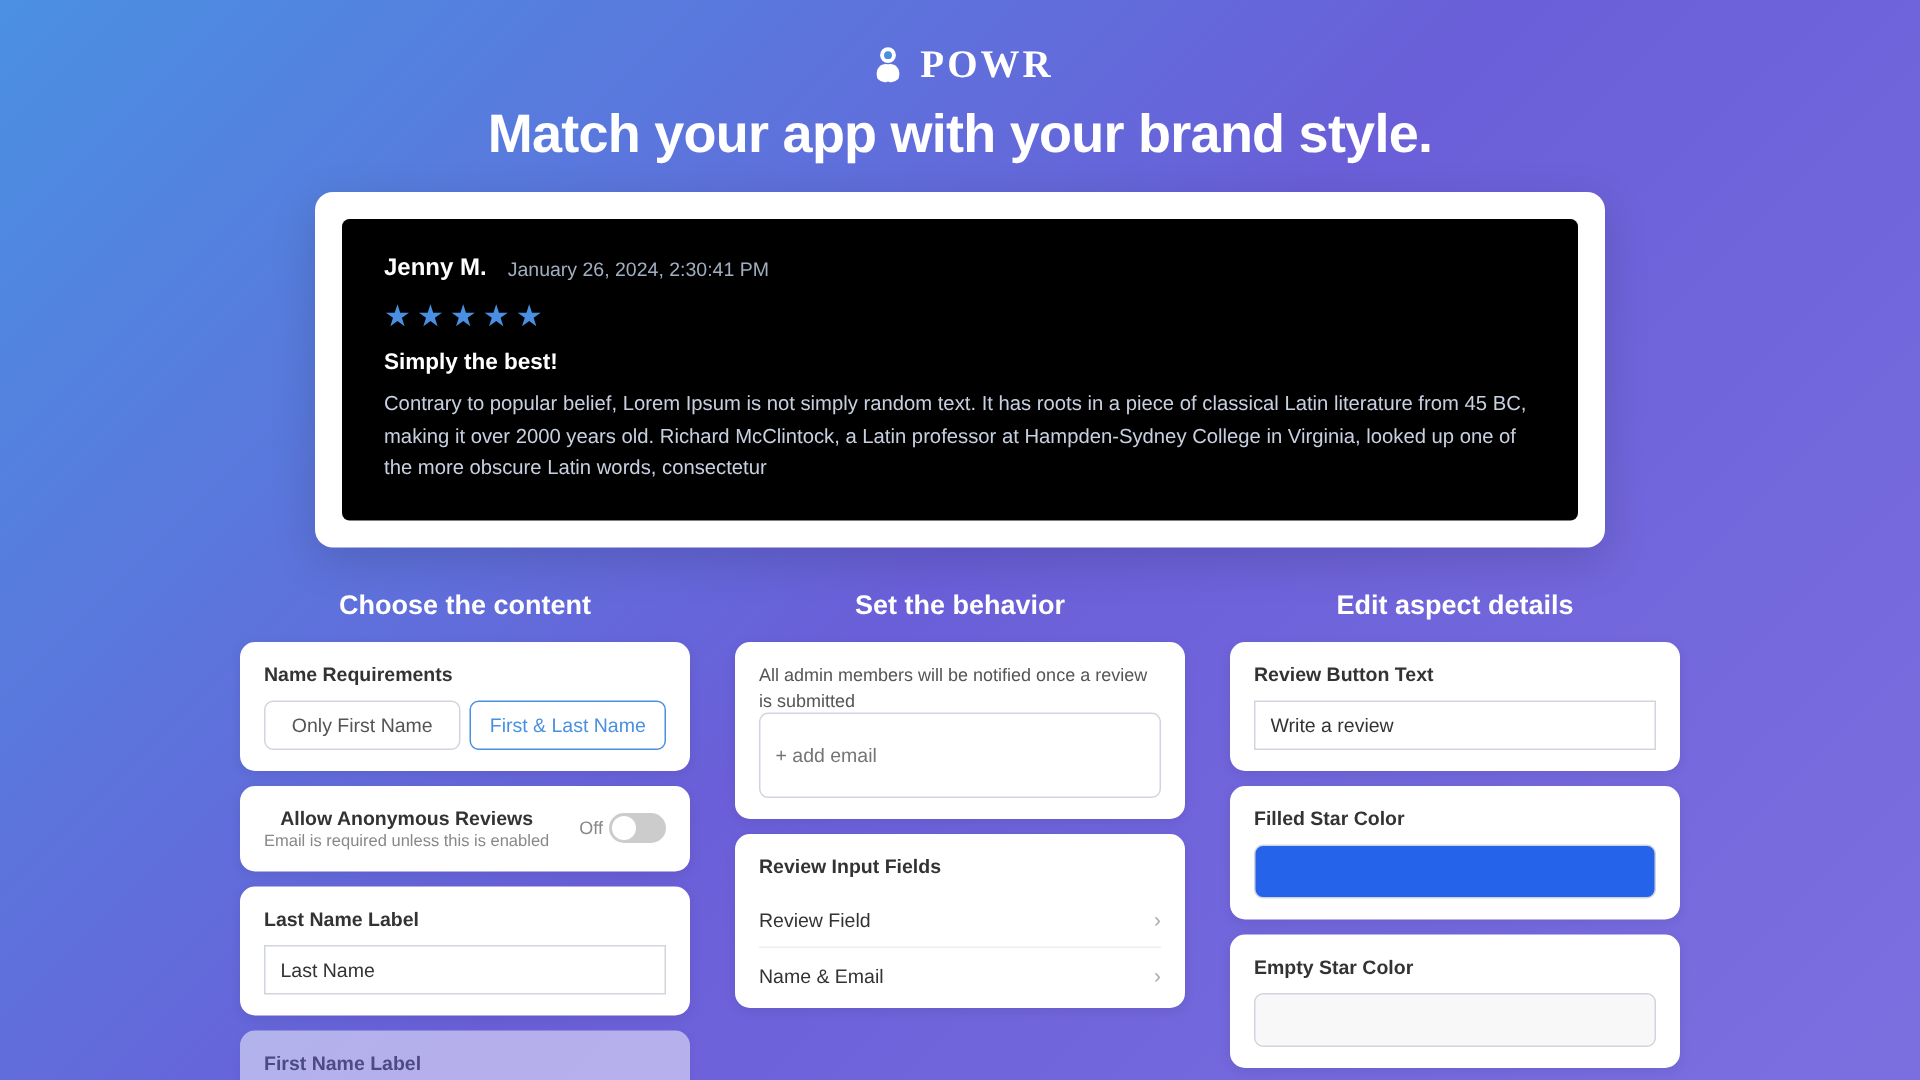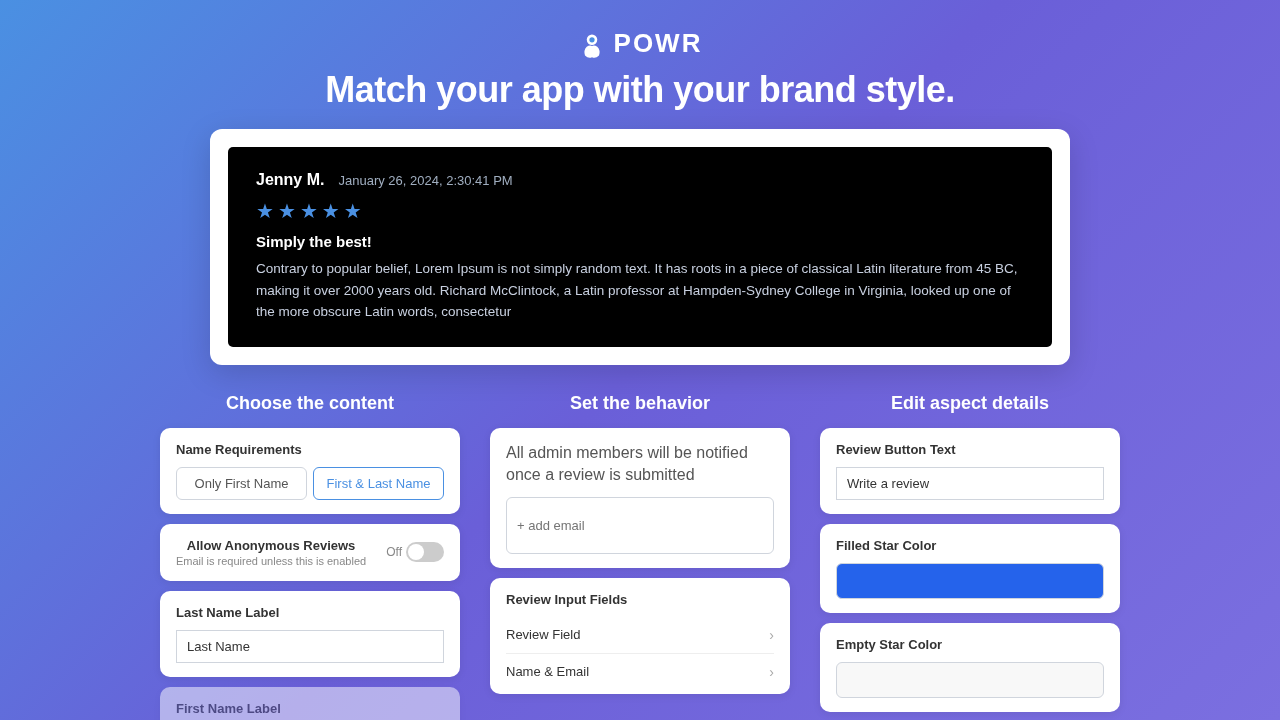--- a/index.html
+++ b/index.html
@@ -11,24 +11,25 @@
       background: linear-gradient(135deg, #4a90e2 0%, #6a5fd8 50%, #7b6fe0 100%);
     }
 
     
     .header {
       text-align: center;
       padding: 28px 0 18px;
     }
     .header-logo {
       display: flex;
-      align-items: flex-end;
+      align-items: flex-start;
       justify-content: center;
       gap: 8px;
       margin-bottom: 10px;
+      font-family: Liberation Serif, serif;
     }
     .header-logo-text {
       color: white;
       font-size: 26px;
       font-weight: 700;
       letter-spacing: 2px;
     }
     .header-title {
       color: white;
       font-size: 36px;
@@ -186,23 +187,22 @@
       border: 1.5px solid #d0d5dd;
       border-radius: 0;
       padding: 8px 10px;
       font-size: 13px;
       color: #333;
       outline: none;
     }
 
     
     .admin-desc {
-      font-size: 16px;
+      font-size: 12px;
       color: #555;
-      margin-bottom: 10px;
       line-height: 1.4;
     }
     .email-input {
       width: 100%;
       border: 1.5px solid #d0d5dd;
       border-radius: 6px;
       padding: 20px 10px;
       font-size: 13px;
       color: #aaa;
       outline: none;

